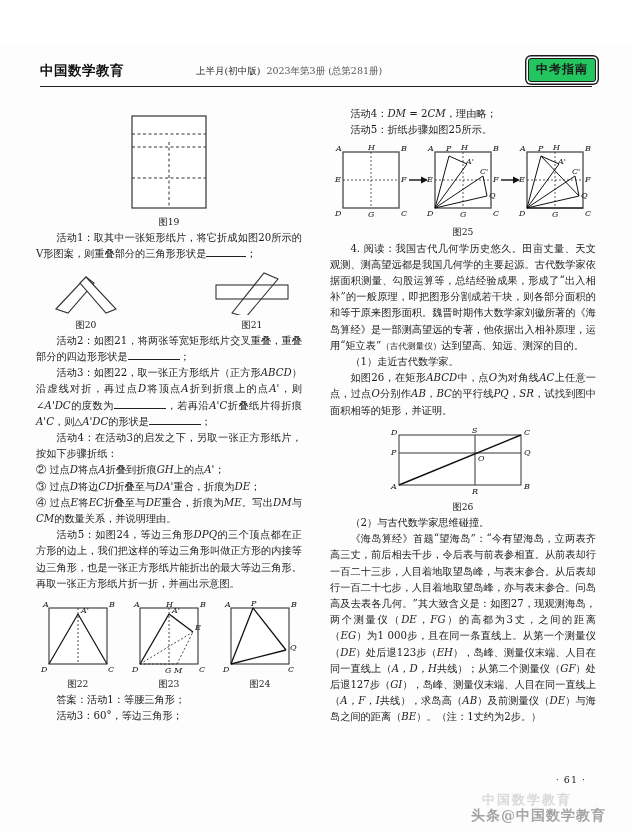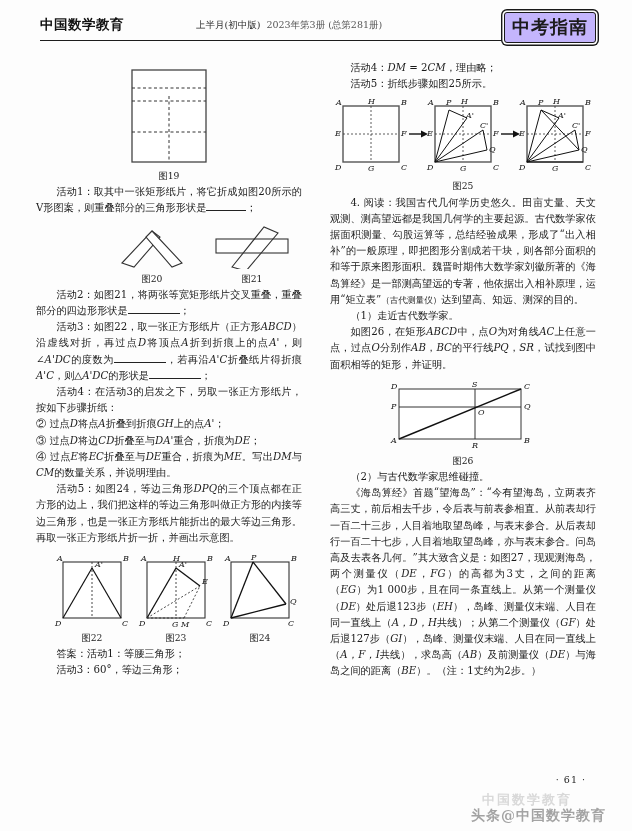--- a/index.html
+++ b/index.html
@@ -10,20 +10,21 @@
     width: 632px; height: 831px;
     position: relative;
     overflow: hidden;
     font-family: "DejaVu Serif", "Liberation Serif", serif;
     color: #1b1b1b;
   }
   .page {
     position: absolute;
     inset: 0;
     background: #fdfdfd;
+    margin-top: 46px;
   }
 
   
   .header {
     position: absolute;
     left: 0; right: 0; top: 14px;
     height: 32px;
   }
   .hdr-journal {
     position: absolute;
@@ -51,23 +52,23 @@
     height: 1px;
     background: #1d1d1d;
   }
   .hdr-badge {
     position: absolute;
     right: 36px; top: -2px;
     border: 1.6px solid #1a1a1a;
     border-radius: 3px;
     padding: 2px 7px 3px 7px;
     font-weight: 700;
-    font-size: 18px;
+    font-size: 12px;
     letter-spacing: 1px;
-    background: #c4b5fd;
+    background: #22c55e;
     box-shadow: 0 0 0 1.6px #fff, 0 0 0 3px #1a1a1a;
   }
 
   
   .col {
     position: absolute;
     top: 60px;
     width: 266px;
     font-size: 10.2px;
     line-height: 16.2px;
@@ -98,21 +99,21 @@
     text-align: center;
   }
   .figcap {
     text-align: center;
     font-size: 9.2px;
     margin-top: 1px;
     color: #1b1b1b;
   }
   .figrow {
     display: flex;
-    justify-content: flex-end;
+    justify-content: space-between;
     align-items: flex-end;
     margin: 6px 0 0 0;
   }
   .figrow .figcap { margin-top: 2px; }
   .figcell { text-align: center; }
 
   svg { display: block; margin: 0 auto; }
   svg text {
     font-family: "DejaVu Serif", "Liberation Serif", serif;
     font-style: italic;

